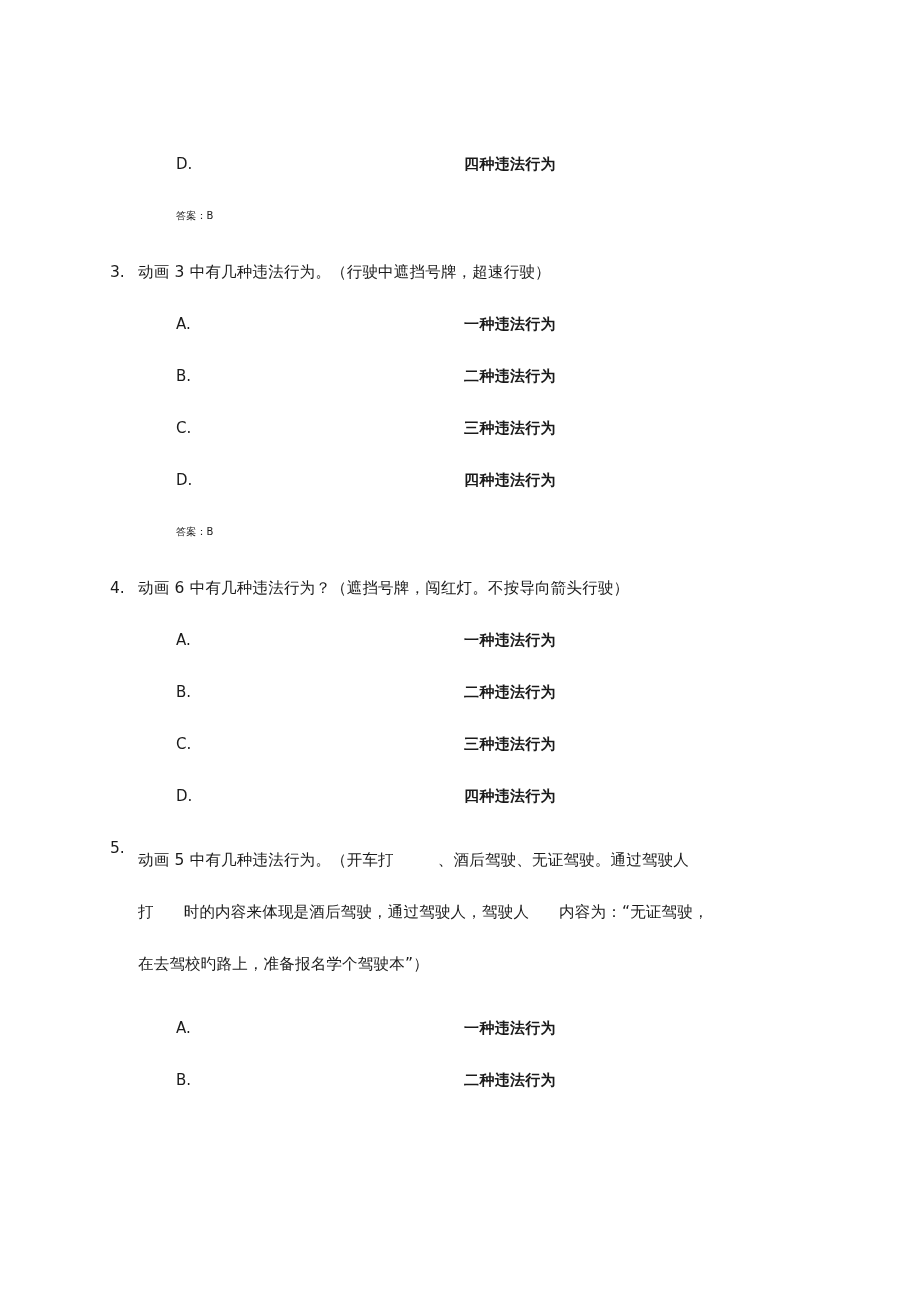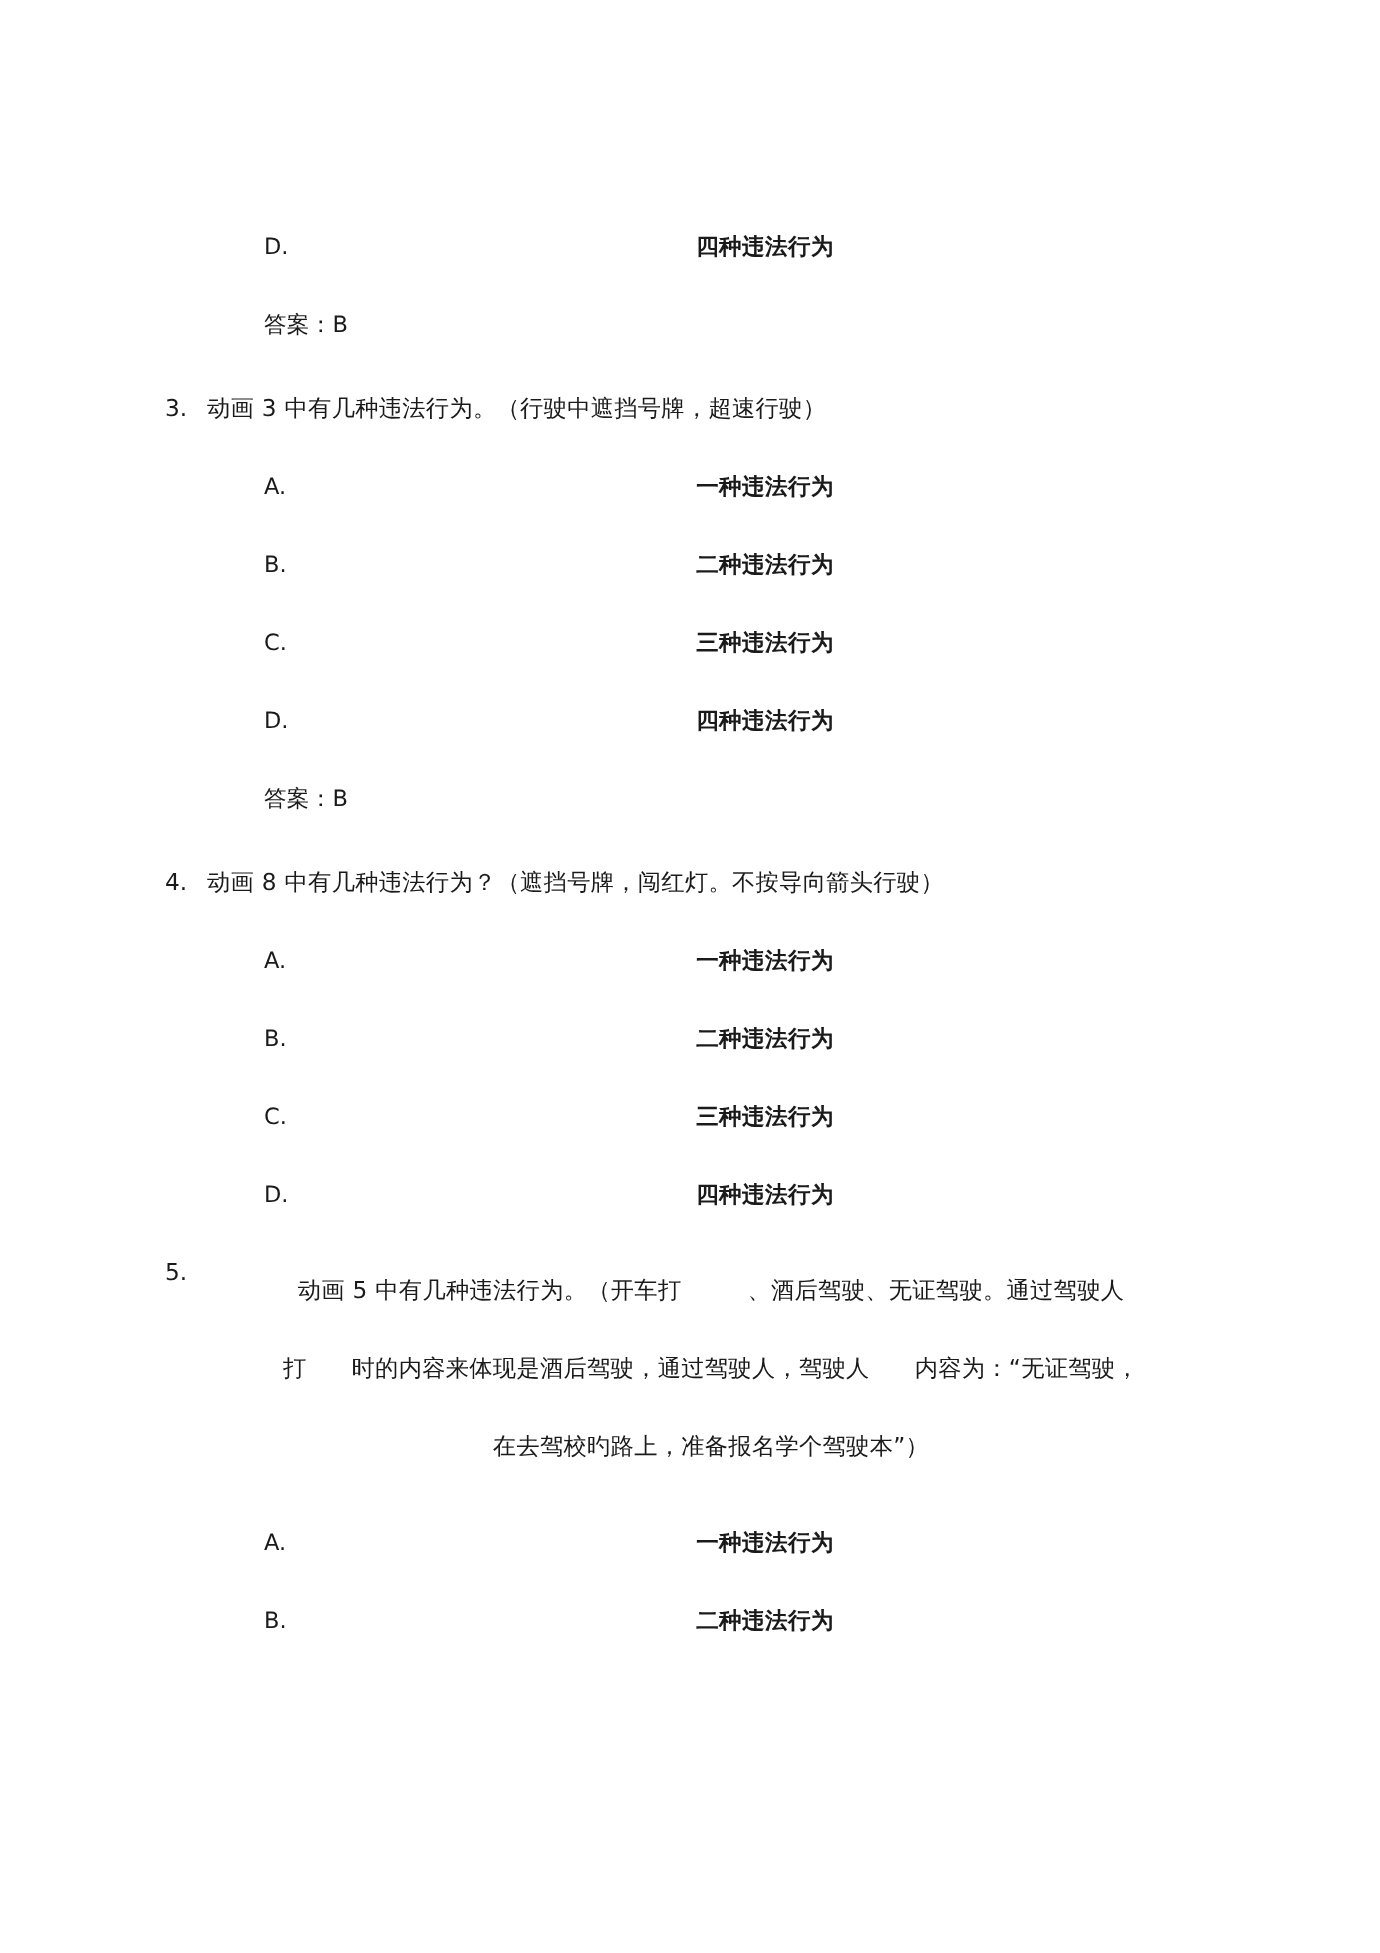--- a/index.html
+++ b/index.html
@@ -40,21 +40,20 @@
     text-align: left;
     font-size: 15.5px;
   }
   .q-text {
     flex: 1;
     font-weight: normal;
     letter-spacing: 0.2px;
   }
   .q-text.long {
     line-height: 52px;
-    text-align: center;
   }
   .opt-line {
     display: flex;
     align-items: flex-start;
     font-size: 15px;
     line-height: 28px;
     margin-bottom: 24px;
     padding-left: 66px;
   }
   .opt-label {
@@ -63,21 +62,21 @@
     font-weight: normal;
   }
   .opt-text {
     flex: 1;
     font-weight: bold;
     letter-spacing: 0.3px;
     text-align: center;
   }
   .ans-line {
     display: flex;
-    font-size: 15px;
+    font-size: 10px;
     line-height: 28px;
     margin-bottom: 28px;
     padding-left: 66px;
   }
   .ans-text {
     letter-spacing: 0.2px;
   }
   .watermark {
     position: absolute;
     left: 168px;
@@ -140,21 +139,21 @@
         <span class="opt-text">四种违法行为</span>
       </div>
       <div class="ans-line">
         <span class="ans-text">答案：B</span>
       </div>
     </div>
 
     <div class="q-block">
       <div class="q-line">
         <span class="q-num">4.</span>
-        <span class="q-text">动画 8 中有几种违法行为？（遮挡号牌，闯红灯。不按导向箭头行驶）</span>
+        <span class="q-text">动画 6 中有几种违法行为？（遮挡号牌，闯红灯。不按导向箭头行驶）</span>
       </div>
       <div class="opt-line">
         <span class="opt-label">A.</span>
         <span class="opt-text">一种违法行为</span>
       </div>
       <div class="opt-line">
         <span class="opt-label">B.</span>
         <span class="opt-text">二种违法行为</span>
       </div>
       <div class="opt-line">

